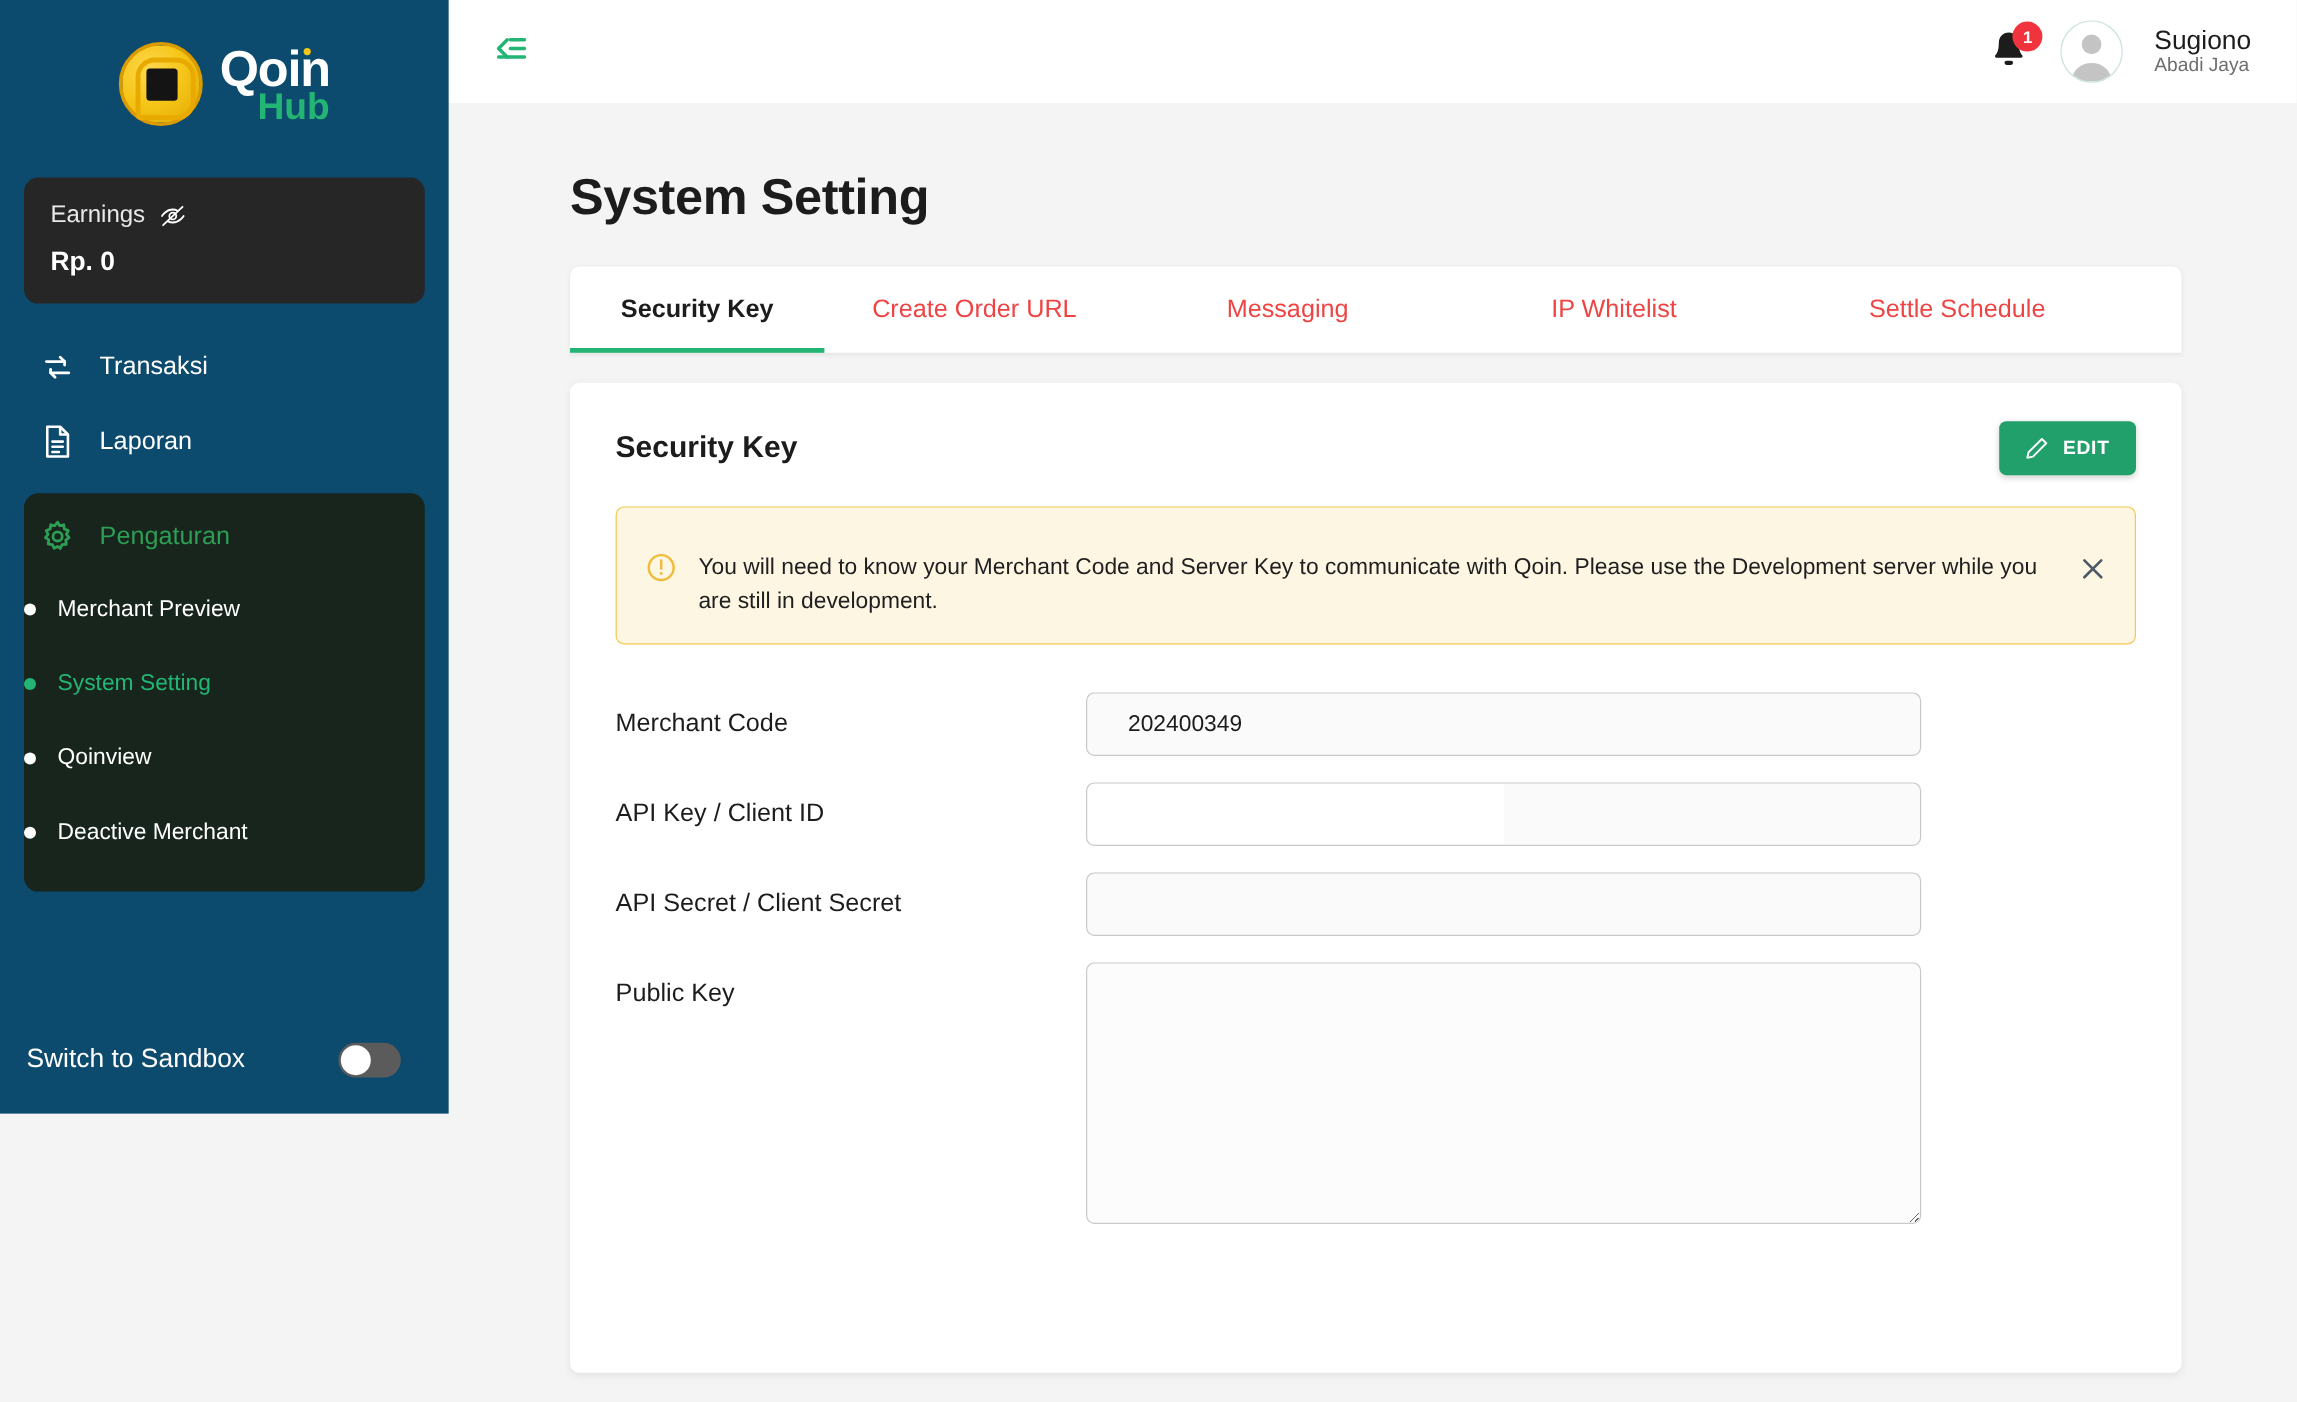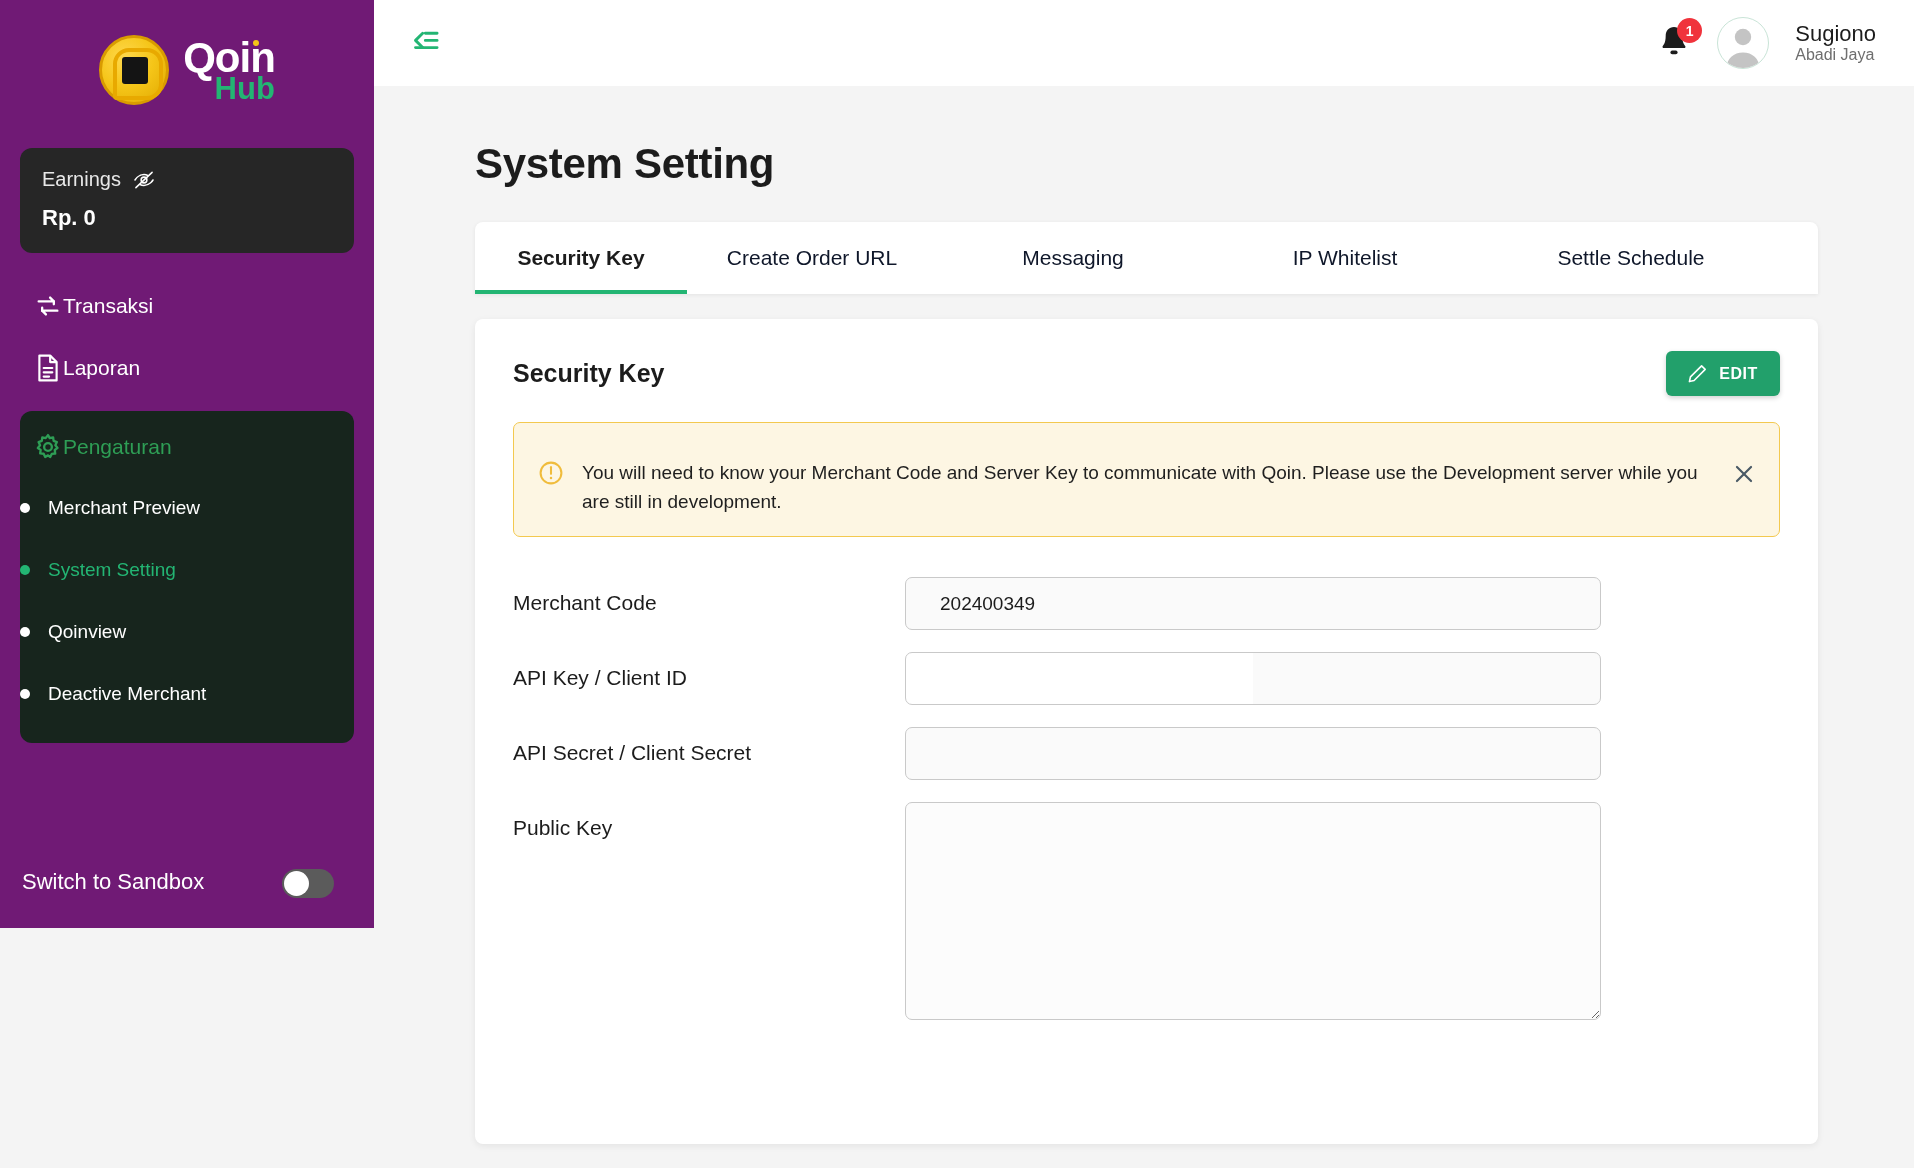--- a/index.html
+++ b/index.html
@@ -8,21 +8,21 @@
     font-family: "Liberation Sans", sans-serif;
     background: #f4f4f4;
     overflow: hidden;
   }
   .app { position: relative; width: 1914px; height: 1168px; }
 
   
   .sidebar {
     position: absolute; left: 0; top: 0;
     width: 374px; height: 928px;
-    background: #701a75;
+    background: #0c4a6e;
     display: flex; flex-direction: column;
   }
   .logo-wrap {
     height: 140px;
     display: flex; align-items: center; justify-content: center;
     gap: 14px;
   }
   .coin {
     width: 70px; height: 70px; border-radius: 50%;
     background: radial-gradient(circle at 35% 32%, #ffd84d 0%, #f5c518 48%, #e0a800 100%);
@@ -60,21 +60,21 @@
     background: #262626; border-radius: 12px;
     padding: 20px 22px 22px 22px;
   }
   .earn-row { display: flex; align-items: center; gap: 12px; }
   .earn-label { color: #e8e8e8; font-size: 20px; }
   .eye-off { width: 22px; height: 18px; flex-shrink: 0; }
   .earn-value { color: #ffffff; font-size: 22px; font-weight: 700; margin-top: 14px; }
 
   .nav { margin-top: 22px; }
   .nav-item {
-    display: flex; align-items: center; 
+    display: flex; align-items: center; gap: 20px;
     padding: 0 0 0 33px; height: 62px;
     color: #ffffff; font-size: 21px; cursor: pointer;
   }
   .nav-icon { width: 30px; height: 30px; flex-shrink: 0; display:flex; align-items:center; justify-content:center;}
 
   .nav-group {
     margin: 12px 20px 0 20px;
     background: #17251d; border-radius: 12px;
     padding: 6px 0 18px 0;
   }
@@ -146,21 +146,21 @@
   }
 
   .tabs-card {
     margin: 34px 0 0 101px; width: 1343px; height: 72px;
     background: #ffffff; border-radius: 8px 8px 0 0;
     box-shadow: 0 1px 4px rgba(0,0,0,0.07);
     display: flex; align-items: stretch;
   }
   .tab {
     display: flex; align-items: center; justify-content: center;
-    font-size: 21px; color: #0f172a; cursor: pointer;
+    font-size: 21px; color: #ef4444; cursor: pointer;
     position: relative;
   }
   .tab.active { color: #1c1c1c; font-weight: 700; }
   .tab.active::after {
     content: ""; position: absolute; left: 0; right: 0; bottom: 0;
     height: 4px; background: #23b573;
   }
 
   .panel {
     margin: 25px 0 0 101px; width: 1343px; height: 825px;

